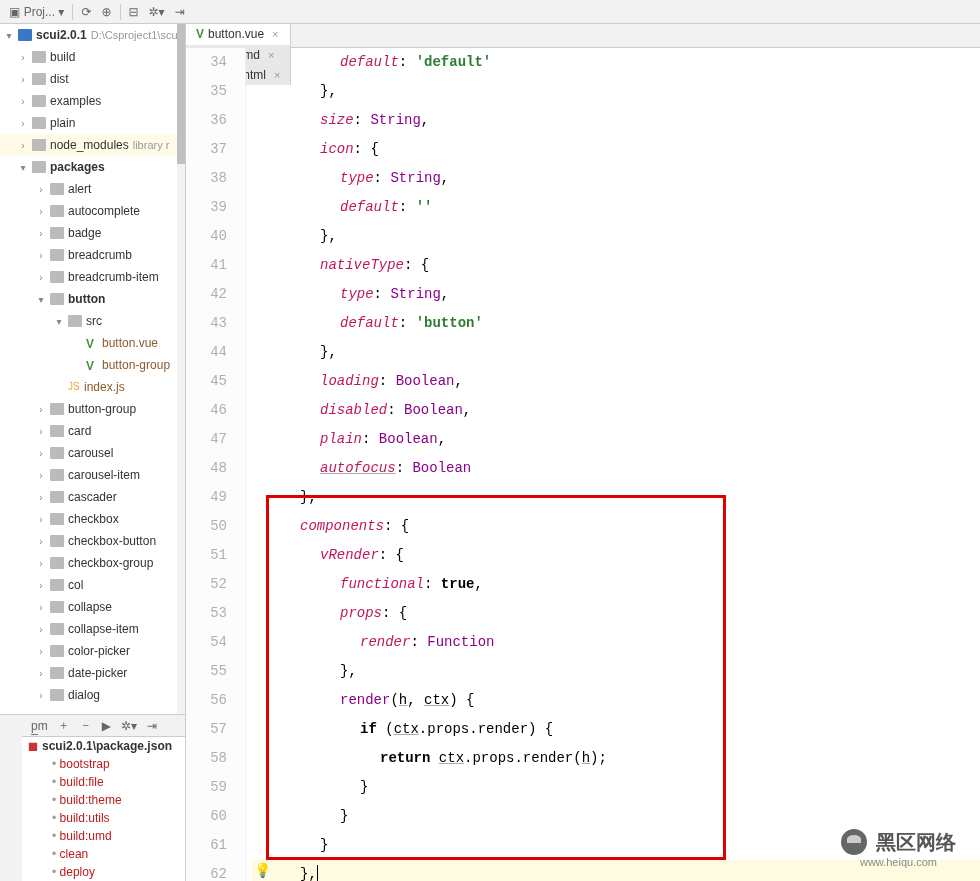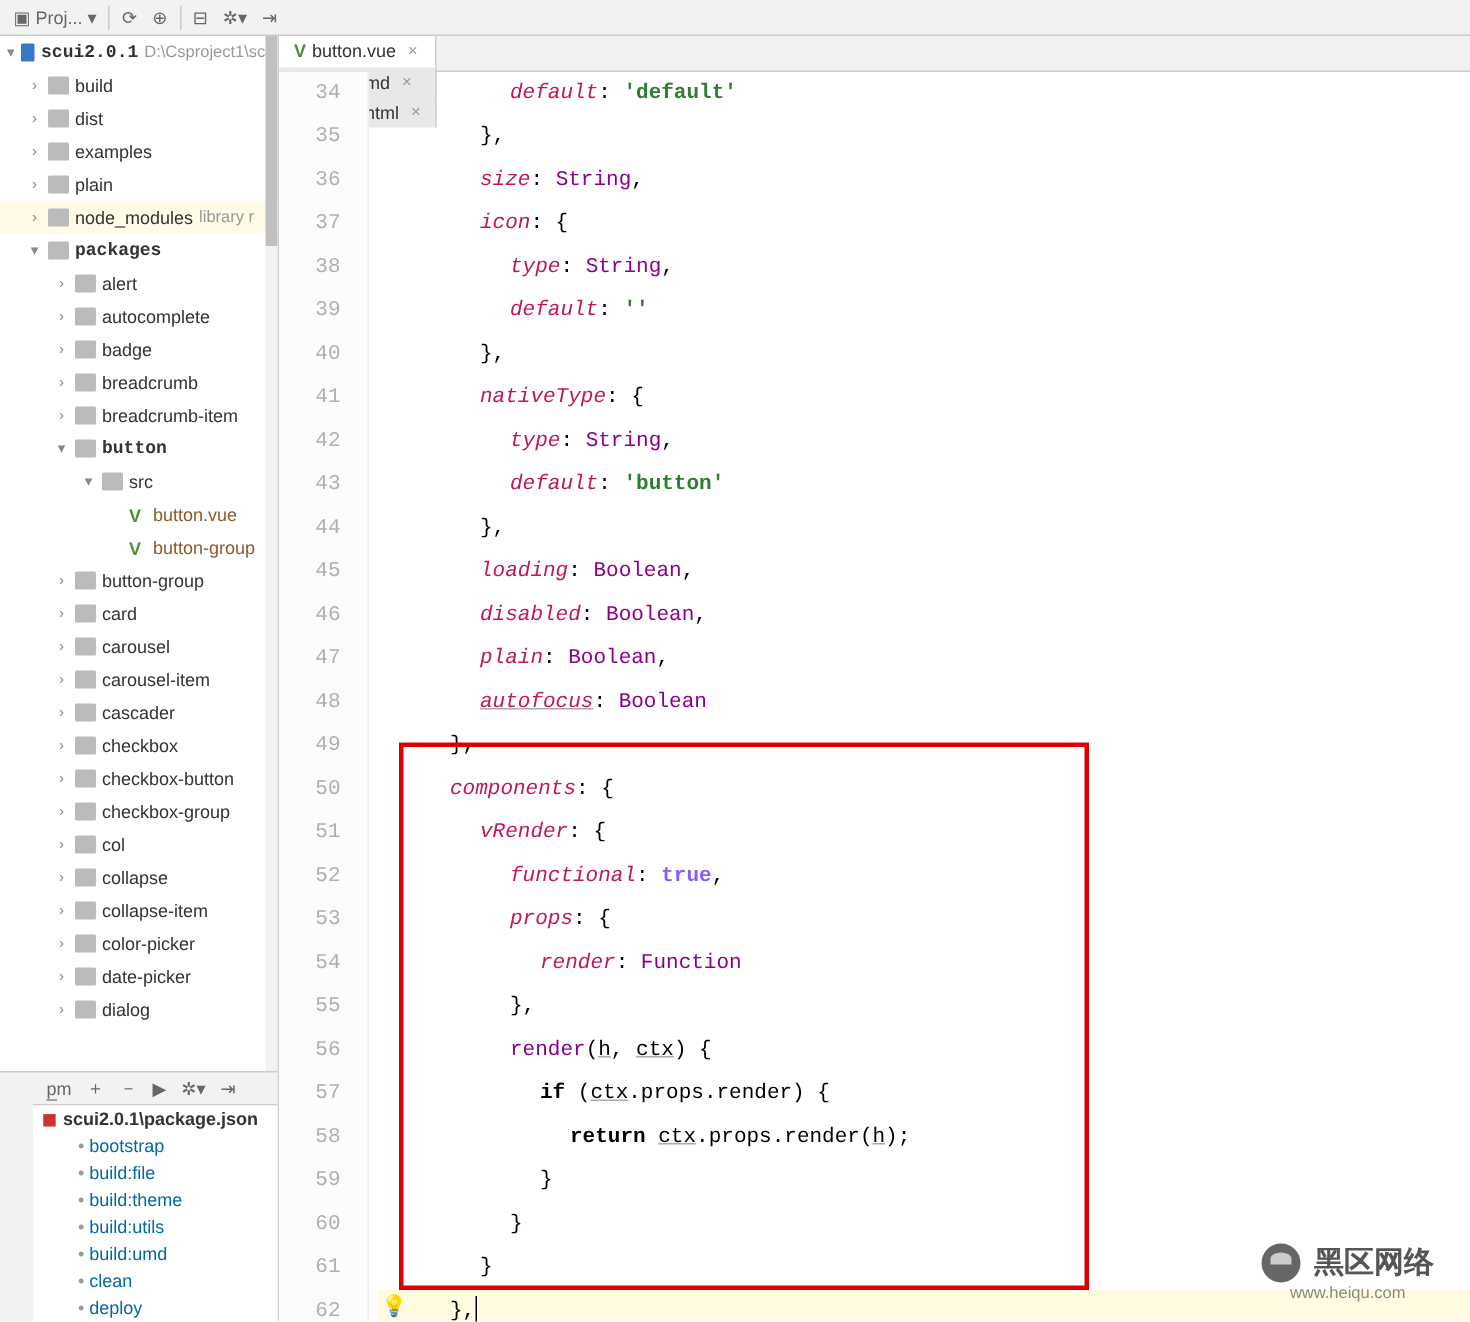--- a/index.html
+++ b/index.html
@@ -13,44 +13,44 @@
 .tree-scroll { position: absolute; top: 0; right: 0; width: 8px; height: 100%; background: #f2f2f2; }
 .tree-thumb { position: absolute; top: 0; right: 0; width: 8px; height: 140px; background: #c0c0c0; }
 .tree-item { display: flex; align-items: center; padding: 2px 2px 2px 6px; height: 22px; white-space: nowrap; }
 .arrow { width: 10px; color: #888; font-size: 10px; display: inline-block; text-align: center; }
 .folder-icon { width: 14px; height: 12px; background: #bbb; margin: 0 4px; display: inline-block; border-radius: 1px; }
 .folder-icon.root { background: #3a77c9; }
 .file-icon { width: 12px; height: 12px; margin: 0 4px; display: inline-block; }
 .vue-icon { color: #4a8f3c; font-weight: bold; }
 .js-icon { color: #e8a33d; font-size: 10px; }
 .muted { color: #999; margin-left: 4px; font-size: 11px; }
-.bold { font-weight: bold; font-family: Liberation Mono, monospace; }
+.bold { font-weight: bold; }
 .brown { color: #8b5a2b; }
 .excluded { background: #fffbe6; }
 .npm-panel { border-top: 1px solid #ccc; background: #f2f2f2; padding-left: 22px; }
 .npm-head { height: 22px; display: flex; align-items: center; padding: 0 4px; border-bottom: 1px solid #ccc; }
 .npm-body { background: #fff; font-size: 12px; }
 .npm-title { padding: 2px 6px; display: flex; align-items: center; font-weight: bold; }
-.npm-item { padding: 2px 6px 2px 30px; color: #0369a1; }
+.npm-item { padding: 2px 6px 2px 30px; color: #b91c1c; }
 .npm-item::before { content: "• "; color: #999; }
 .right { flex: 1; display: flex; flex-direction: column; }
 .tabs { height: 24px; background: #f2f2f2; border-bottom: 1px solid #ccc; display: flex; }
 .tab { padding: 3px 10px; display: flex; align-items: center; border-right: 1px solid #ccc; background: #e8e8e8; cursor: pointer; gap: 4px; }
 .tab.active { background: #fff; border-bottom: 2px solid #fff; margin-bottom: -1px; }
 .tab-close { color: #999; font-size: 11px; margin-left: 4px; }
 .editor { flex: 1; display: flex; font-family: Consolas, "Courier New", monospace; font-size: 14px; line-height: 29px; position: relative; }
 .gutter { width: 60px; background: #fcfcfc; border-right: 1px solid #eee; text-align: right; color: #b0b0b0; padding-right: 18px; position: relative; }
 .gutter .ln { height: 29px; }
 .code { flex: 1; white-space: pre; padding-left: 6px; position: relative; }
 .code-line { height: 29px; }
 .kw { color: #000; }
 .prop { color: #be185d; font-style: italic; }
 .type { color: #8B008B; }
 .str { color: #2e7d32; font-weight: bold; }
-.bool { color: #8b5cf6; font-weight: bold; }
+.bool { color: #000000; font-weight: bold; }
 .punc { color: #000; }
 .ul { text-decoration: underline; text-decoration-color: #aaa; }
 .red-box { position: absolute; left: 266px; top: 495px; width: 460px; height: 365px; border: 3px solid #d00; pointer-events: none; }
 .bulb { position: absolute; left: 254px; bottom: 3px; color: #e0b000; font-size: 14px; }
 .hl-line { background: #fffbe0; }
 .watermark { position: absolute; right: 24px; bottom: 12px; color: #888; font-size: 11px; text-align: center; line-height: 1.3; pointer-events: none; }
 .watermark .logo { width: 26px; height: 26px; background: #666; border-radius: 50%; display: inline-block; margin-right: 6px; vertical-align: middle; position: relative; }
 .watermark .logo::after { content: ""; position: absolute; width: 14px; height: 8px; background: #ccc; border-radius: 50% 50% 0 0; top: 6px; left: 6px; }
 .watermark .big { font-size: 20px; color: #555; font-weight: bold; vertical-align: middle; }
 .ind { display: inline-block; }
@@ -151,20 +151,25 @@
       </div>
       <div class="tree-item" style="padding-left:72px">
         <span class="arrow"></span>
           <span class="file-icon vue-icon">V</span>
         <span class="brown">button.vue</span>
       </div>
       <div class="tree-item" style="padding-left:72px">
         <span class="arrow"></span>
           <span class="file-icon vue-icon">V</span>
         <span class="brown">button-group</span>
+      </div>
+      <div class="tree-item" style="padding-left:54px">
+        <span class="arrow"></span>
+          <span class="file-icon js-icon">JS</span>
+        <span class="brown">index.js</span>
       </div>
       <div id="tree-pkg-after">
           <div class="tree-item" style="padding-left:36px">
             <span class="arrow">›</span>
             <span class="folder-icon"></span>
             <span>button-group</span>
           </div>
           <div class="tree-item" style="padding-left:36px">
             <span class="arrow">›</span>
             <span class="folder-icon"></span>

